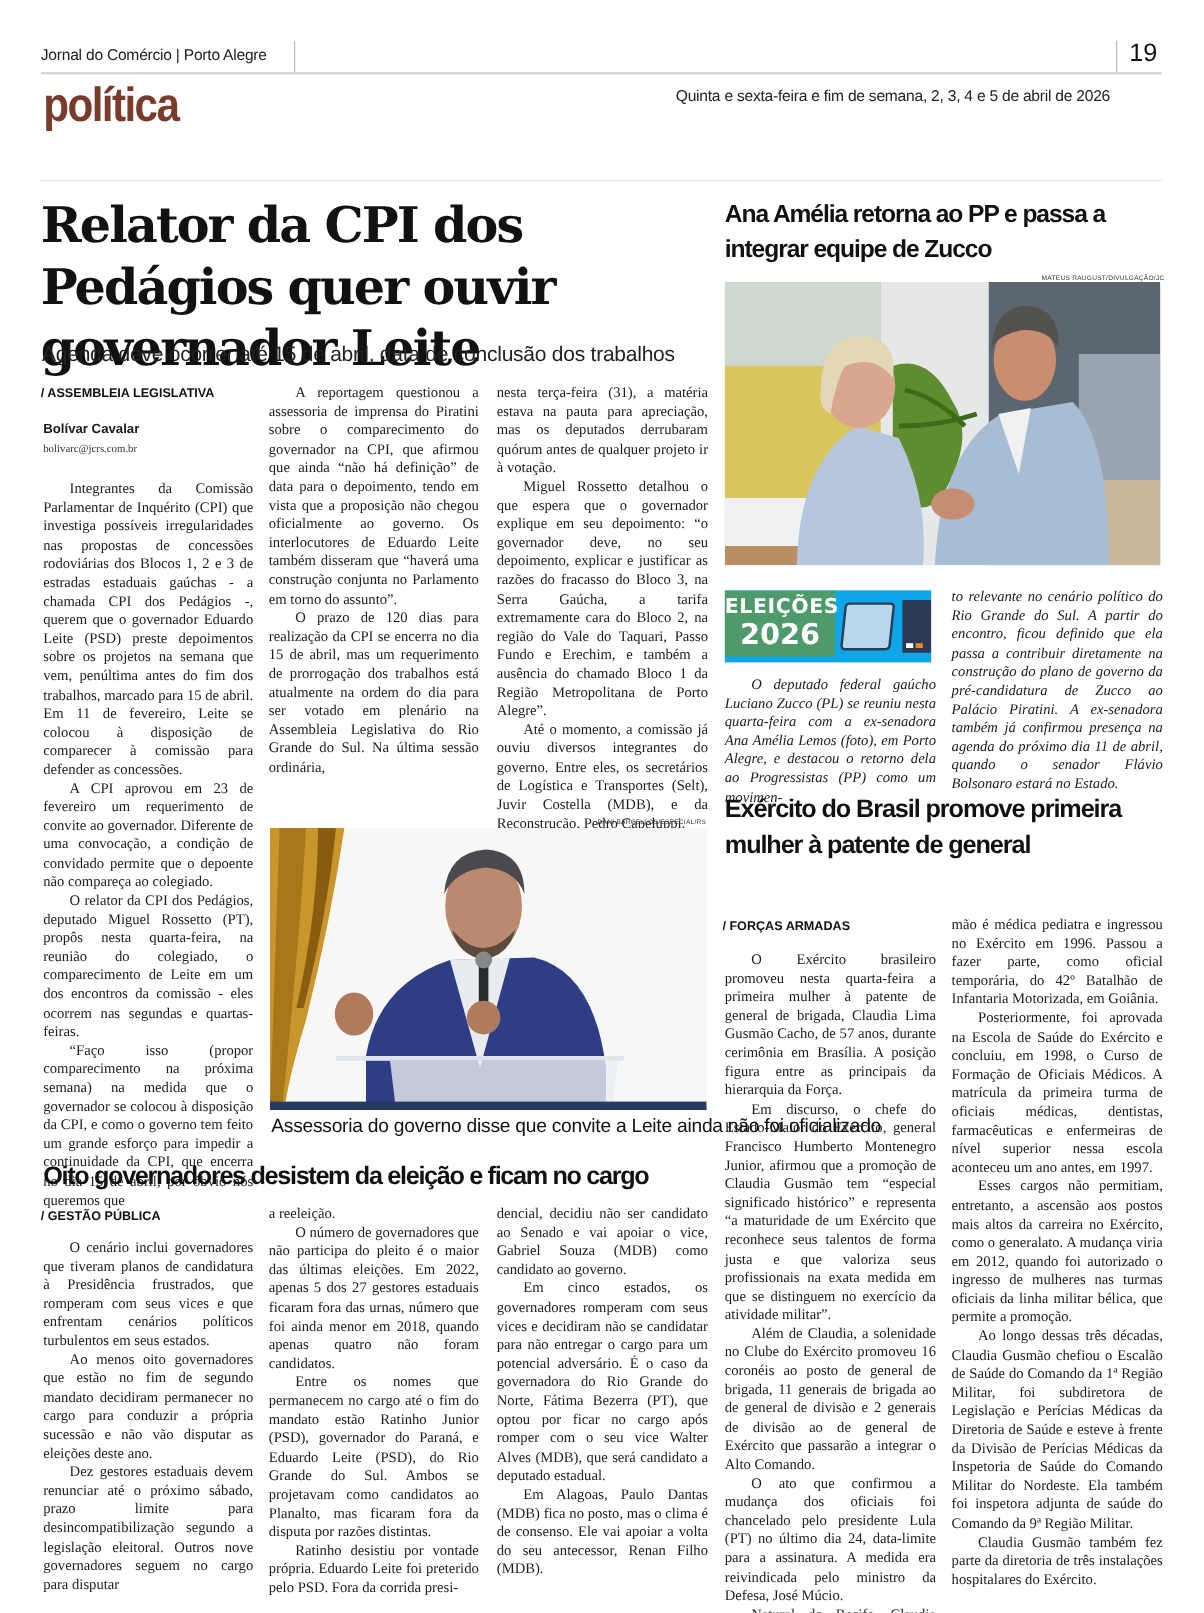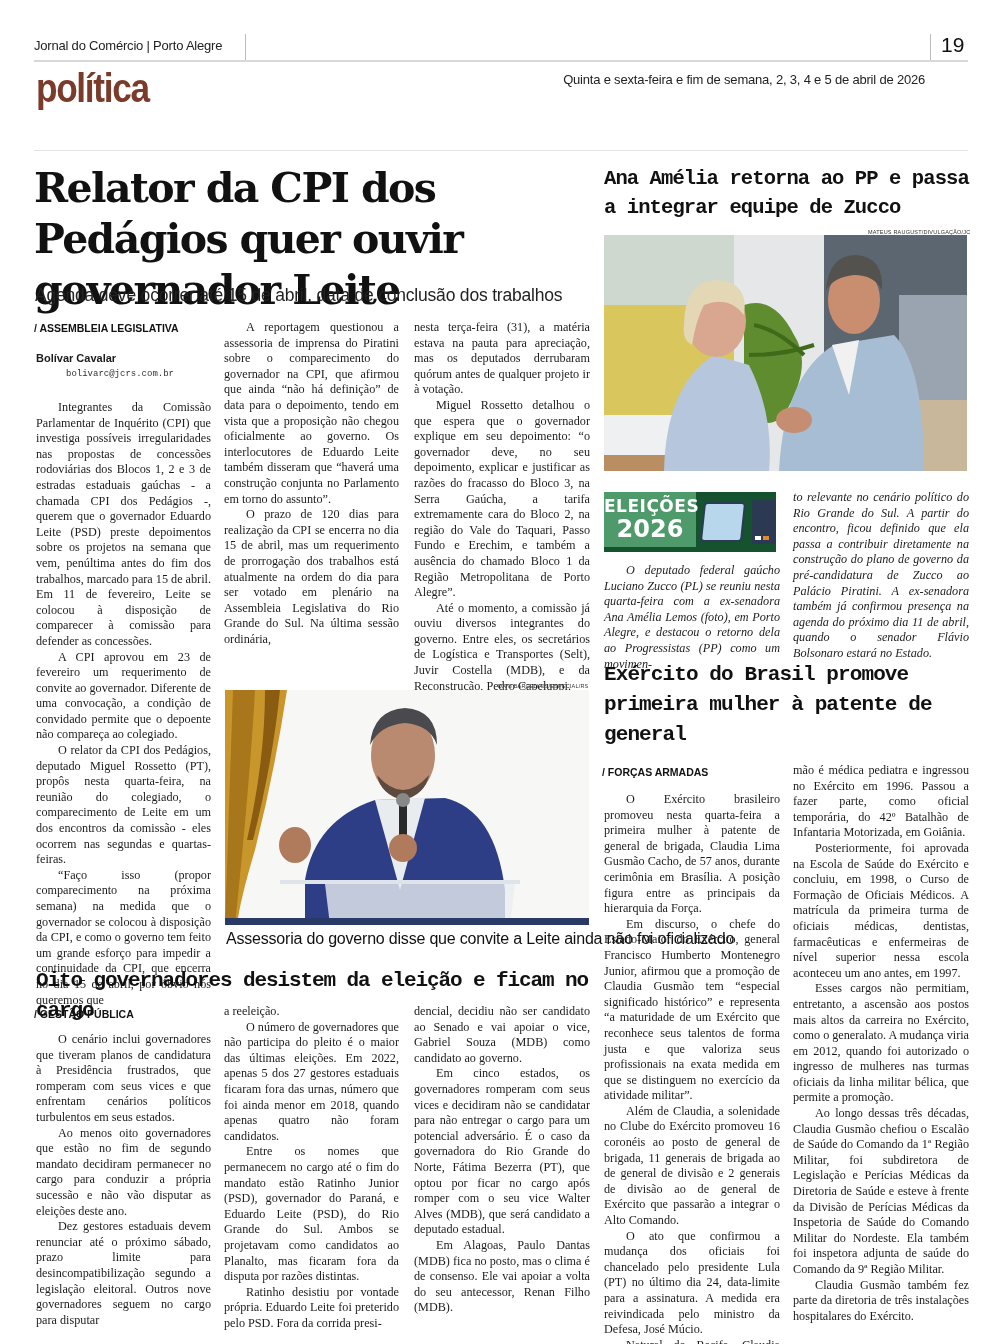--- a/index.html
+++ b/index.html
@@ -14,25 +14,25 @@
   .mast-right { right: 78px; top: 40px; font-family: Liberation Sans, sans-serif; font-size: 13px; color: #222; letter-spacing: -0.2px; margin-top: 32px; }
   .mast-vsep2 { left: 930px; top: 34px; width: 1px; height: 26px; background: #bbb; }
   .mast-page { left: 941px; top: 33px; font-family: "Liberation Sans", sans-serif; font-size: 21px; color: #111; }
   .mast-rule { left: 34px; top: 60px; width: 934px; height: 2px; background: #d8d8d8; }
   .section { left: 36px; top: 66px; font-family: "Liberation Sans", sans-serif; font-weight: bold; font-size: 40px; color: #7a3b2b; letter-spacing: -1.5px; transform: scaleX(0.88); transform-origin: left top; }
   .section-rule { left: 34px; top: 150px; width: 934px; height: 1px; background: #e3e3e3; }
 
   
   .h1 { left: 34px; top: 163px; width: 570px; font-family: "DejaVu Serif", serif; font-weight: bold; font-size: 41px; line-height: 51px; letter-spacing: -1.6px; color: #111; }
   .deck { left: 35px; top: 285px; font-family: "Liberation Sans", sans-serif; font-size: 17.5px; color: #222; letter-spacing: -0.2px; }
-  .h2 { font-family: Liberation Mono, monospace; font-weight: bold; color: #111; letter-spacing: -0.9px; }
+  .h2 { font-family: Liberation Sans, sans-serif; font-weight: bold; color: #111; letter-spacing: -0.9px; }
   .kicker { font-family: "Liberation Sans", sans-serif; font-weight: bold; font-size: 10.5px; color: #111; letter-spacing: 0; }
 
   .byline-name { left: 36px; top: 352px; font-family: "Liberation Sans", sans-serif; font-weight: bold; font-size: 11px; }
-  .byline-mail { left: 36px; top: 369px; font-family: Liberation Mono, monospace; font-size: 9px; color: #333; margin-left: 30px; }
+  .byline-mail { left: 36px; top: 369px; font-family: Liberation Serif, serif; font-size: 9px; color: #333; }
 
   
   .col { font-size: 12.2px; line-height: 15.6px; text-align: justify; color: #1c1c1c; hyphens: auto; }
   .col p { text-indent: 22px; }
   .col p.noindent { text-indent: 0; }
   .col.italic { font-style: italic; font-family: Liberation Serif, serif; }
 
   .credit { font-family: "Liberation Sans", sans-serif; font-size: 5.5px; color: #333; letter-spacing: 0.2px; text-transform: uppercase; }
   .caption { font-family: "Liberation Sans", sans-serif; font-size: 16px; color: #111; letter-spacing: -0.2px; }
 
@@ -117,21 +117,21 @@
     <path d="M60 236 Q62 150 110 120 L145 130 Q170 180 165 236 Z" fill="#b5c6dd"></path>
     <ellipse cx="112" cy="86" rx="30" ry="36" fill="#d9a78f"></ellipse>
     <path d="M80 90 Q80 45 115 45 Q145 48 140 80 Q125 60 100 70 Q92 85 88 110 Q78 105 80 90Z" fill="#e3d7b5"></path>
     <path d="M175 236 Q180 140 230 110 L290 100 Q320 130 320 236 Z" fill="#a7bdd3"></path>
     <path d="M228 110 L245 160 L255 105 Z" fill="#f1f1f1"></path>
     <ellipse cx="250" cy="65" rx="26" ry="34" fill="#c98d70"></ellipse>
     <path d="M222 55 Q225 20 252 20 Q280 22 278 55 Q270 40 250 40 Q230 42 222 55Z" fill="#54524f"></path>
     <ellipse cx="190" cy="185" rx="18" ry="13" fill="#c58d72"></ellipse>
   </svg>
 </div>
-<div class="abs photo" style="left:604px; top:492px; width:172px; height:60px; background:#14532d;">
+<div class="abs photo" style="left:604px; top:492px; width:172px; height:60px; background:#0ea5e9;">
   <div class="abs badge" style="left:0; top:0; width:92px; height:55px; padding-top:6px;">
     <div style="font-size:17px; letter-spacing:0.5px;">ELEIÇÕES</div>
     <div style="font-size:24px; margin-top:2px;">2026</div>
   </div>
   <div class="abs" style="left:98px; top:10px; width:42px; height:40px; background:#b9d7ec; border:2px solid #2a3b55; border-radius:4px; transform:skewX(-6deg);"></div>
   <div class="abs" style="left:148px; top:8px; width:24px; height:44px; background:#2b3a52;">
     <div style="position:absolute; left:3px; bottom:4px; width:6px; height:4px; background:#fff;"></div>
     <div style="position:absolute; left:11px; bottom:4px; width:6px; height:4px; background:#e08a2e;"></div>
   </div>
 </div>

